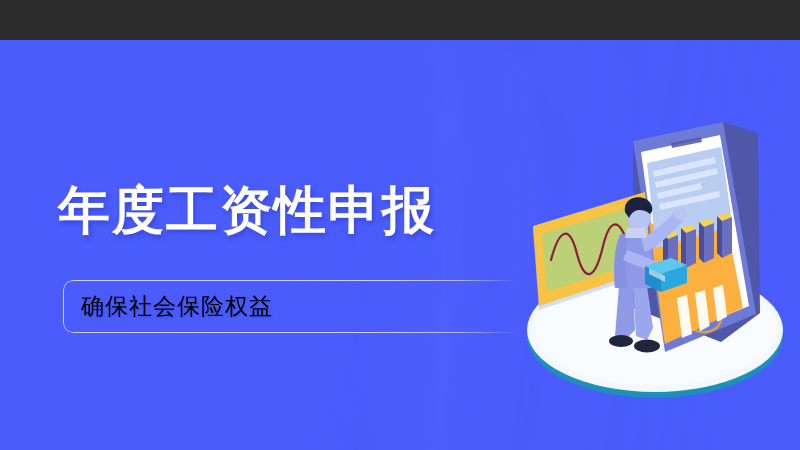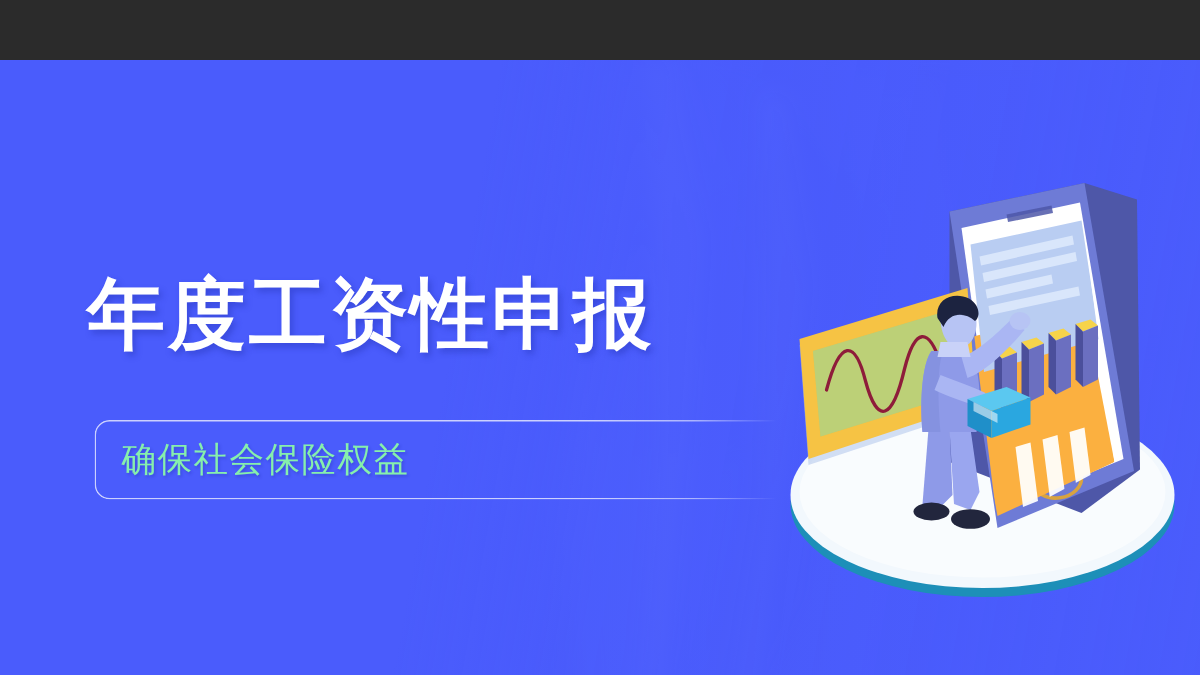--- a/index.html
+++ b/index.html
@@ -70,21 +70,21 @@
   }
   .subhead {
     position: absolute;
     left: 18px;
     top: 0;
     height: 53px;
     display: flex;
     align-items: center;
     font-size: 23px;
     letter-spacing: 1px;
-    color: #86efac;
+    color: #000000;
     white-space: nowrap;
     text-shadow: 1px 1px 2px rgba(25,40,160,0.3);
   }
 
   
   .illustration {
     position: absolute;
     left: 515px;
     top: 68px;
     width: 290px;

